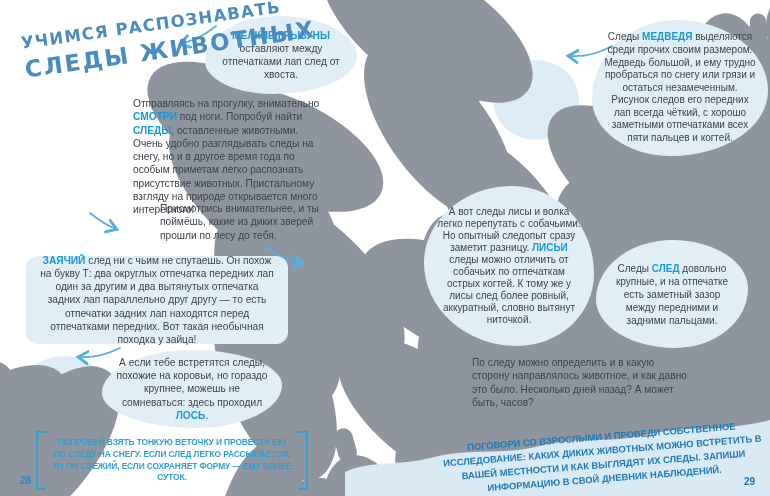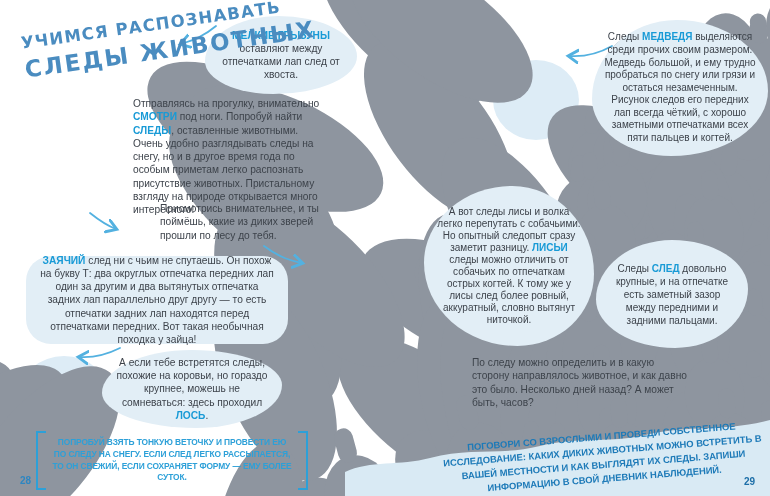--- a/index.html
+++ b/index.html
@@ -8,21 +8,21 @@
     font-family:"Liberation Sans",sans-serif;color:#3d434b;}
   .abs{position:absolute;}
   svg.decor{position:absolute;left:0;top:0;z-index:0;}
   .txt{z-index:2;font-size:10.2px;line-height:1.3;}
   .kw{color:#189ad6;font-weight:bold;}
   .bubble{background:#e2eef6;display:flex;align-items:center;justify-content:center;
     text-align:center;padding:8px 12px;box-sizing:border-box;z-index:1;}
   .blob1{border-radius:48% 52% 55% 45% / 58% 52% 48% 42%;}
   .blob2{border-radius:52% 48% 45% 55% / 48% 55% 45% 52%;}
   .blob3{border-radius:50% 50% 48% 52% / 55% 45% 55% 45%;}
-  .rounded{border-radius:25px;}
+  .rounded{border-radius:12px;}
   .title{z-index:2;color:#4a8cc0;transform:rotate(-8deg);transform-origin:left top;
     font-family:"DejaVu Sans",sans-serif;line-height:1.25;}
   .title .l1{font-size:16.5px;letter-spacing:1.2px;font-weight:bold;}
   .title .l2{font-size:23px;letter-spacing:2px;font-weight:bold;margin-top:1px;}
   .tip-box{z-index:2;color:#2da0d8;font-weight:bold;font-size:8.4px;line-height:1.4;
     text-align:center;padding:6px 16px;box-sizing:border-box;letter-spacing:-0.1px;}
   .bracket{position:absolute;top:0;bottom:0;width:8px;border-top:2px solid #2da0d8;
     border-bottom:2px solid #2da0d8;}
   .bracket.left{left:0;border-left:2px solid #2da0d8;}
   .bracket.right{right:0;border-right:2px solid #2da0d8;}

